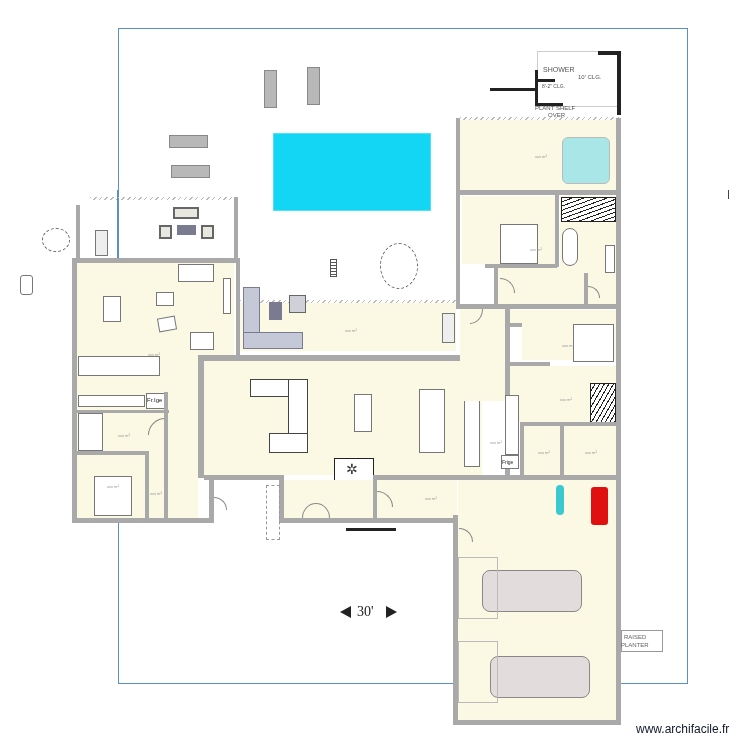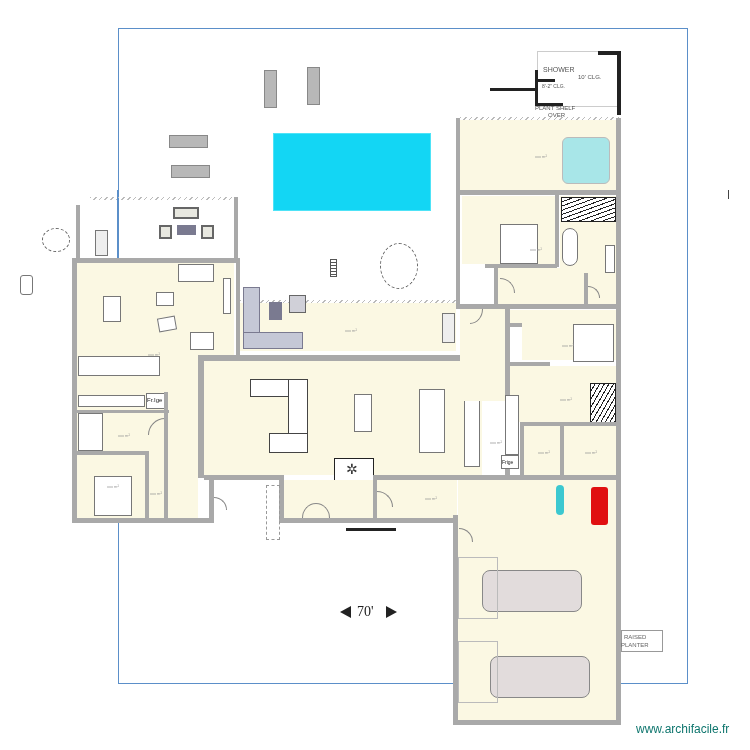--- a/index.html
+++ b/index.html
@@ -185,18 +185,18 @@
 <div class="abs" style="left:591px;top:487px;width:17px;height:38px;background:#e01010;border-radius:3px;"></div>
 <div class="door" style="left:459px;top:528px;width:14px;height:14px;"></div>
 <div class="abs" style="left:458px;top:557px;width:40px;height:62px;border:1px solid #bbb;box-sizing:border-box;"></div>
 <div class="abs" style="left:458px;top:641px;width:40px;height:62px;border:1px solid #bbb;box-sizing:border-box;"></div>
 
 <div class="abs" style="left:621px;top:630px;width:42px;height:22px;border:1px solid #999;box-sizing:border-box;"></div>
 <div class="lbl small" style="left:624px;top:634px;font-size:6px;color:#666;">RAISED</div>
 <div class="lbl small" style="left:621px;top:642px;font-size:6px;color:#666;">PLANTER</div>
 
 <div class="abs" style="left:340px;top:606px;width:0;height:0;border-top:6px solid transparent;border-bottom:6px solid transparent;border-right:11px solid #222;"></div>
-<div class="abs" style="left:357px;top:604px;font-family:'Liberation Serif',serif;font-size:14px;color:#222;">70'</div>
+<div class="abs" style="left:357px;top:604px;font-family:'Liberation Serif',serif;font-size:14px;color:#222;">30'</div>
 <div class="abs" style="left:386px;top:606px;width:0;height:0;border-top:6px solid transparent;border-bottom:6px solid transparent;border-left:11px solid #222;"></div>
 
 <div class="abs" style="left:728px;top:190px;width:1px;height:9px;background:#444;"></div>
 
-<div class="abs" style="left:636px;top:722px;font-size:12px;color:#0f766e;">www.archifacile.fr</div>
+<div class="abs" style="left:636px;top:722px;font-size:12px;color:#0f172a;">www.archifacile.fr</div>
 
 </body></html>

